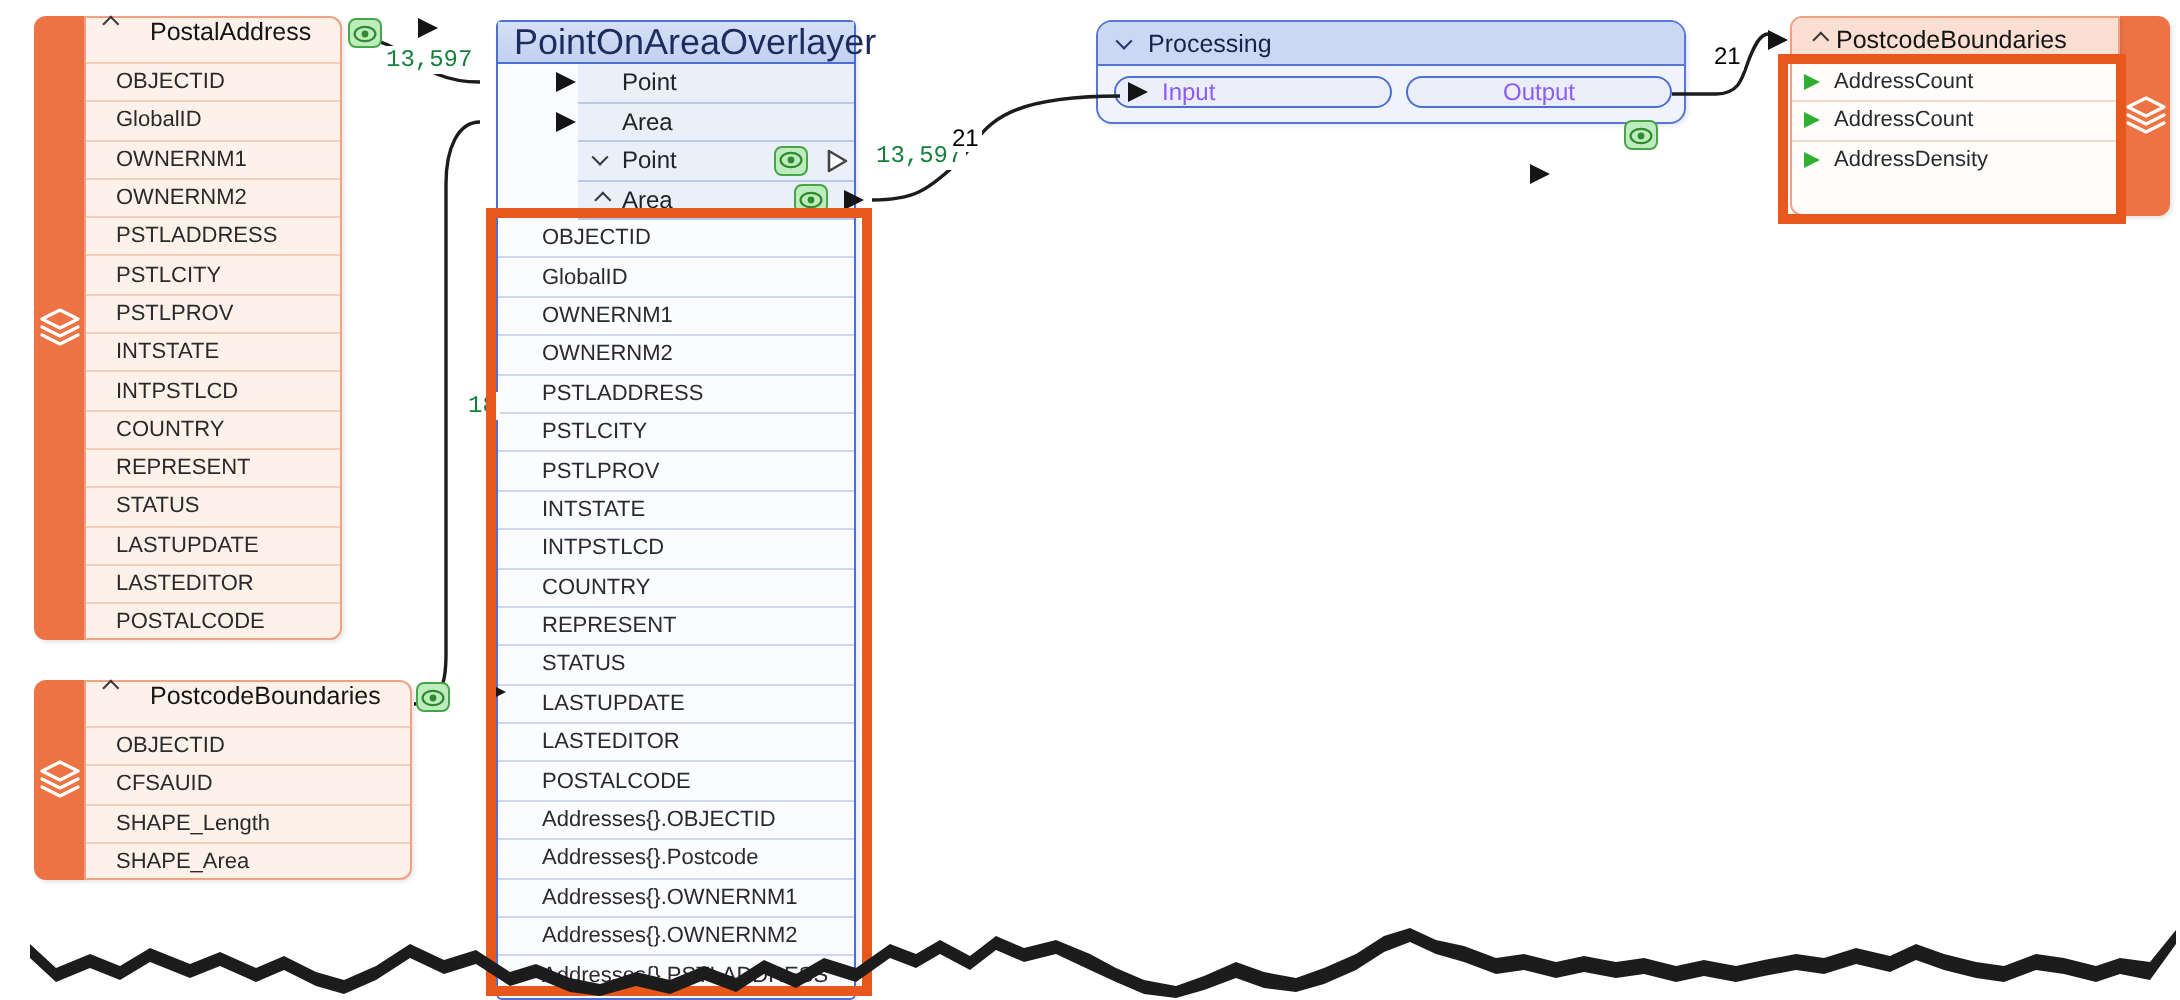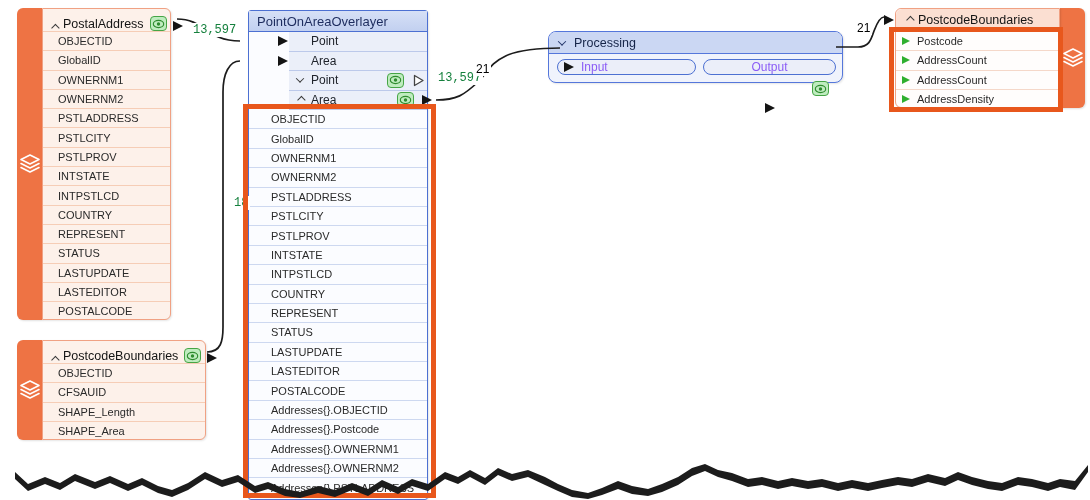--- a/index.html
+++ b/index.html
@@ -14,35 +14,35 @@
   .node { position:absolute; z-index:2; }
   .strip { position:absolute; background:#EE7344; display:flex; align-items:center; justify-content:center; }
   .strip-left  { border-radius:6px 0 0 6px; box-shadow:1px 1px 2px rgba(0,0,0,.12); }
   .strip-right { border-radius:0 6px 6px 0; box-shadow:1px 1px 2px rgba(0,0,0,.12); }
 
   .rbody { position:absolute; background:#FDF1EA; border:1px solid #F0A183; border-radius:0 6px 6px 0;
            box-shadow:1px 1px 2px rgba(0,0,0,.10); }
   .wbody { position:absolute; background:#FFFDFC; border:1px solid #F0A183; border-radius:6px 0 0 6px;
            box-shadow:1px 1px 2px rgba(0,0,0,.10); }
 
-  .rhead { height:22px; display:flex; align-items:flex-end; padding:0 3px 0 8px; gap:6px;
+  .rhead { height:22px; display:flex; align-items:flex-start; padding:0 3px 0 8px; gap:18px;
            font-size:12.5px; color:#141414; white-space:nowrap; }
   .whead { height:22px; display:flex; align-items:center; padding:0 3px 0 8px; gap:6px;
            font-size:12.5px; color:#141414; background:#FBDFD2; border-radius:6px 0 0 0; white-space:nowrap; }
 
   .rrow { height:19.3px; display:flex; align-items:center; padding-left:15px; font-size:11px; color:#2a2a2a;
           border-top:1px solid #F6CDB6; white-space:nowrap; }
   .wrow { height:19.3px; display:flex; align-items:center; padding-left:6px; gap:7px; font-size:11px; color:#2a2a2a;
           border-top:1px solid #F5D8C9; white-space:nowrap; }
 
   
   .tblock { position:absolute; background:#FBFCFF; border:1.3px solid #4C70D2; border-radius:3px;
             box-shadow:1px 1px 2px rgba(0,0,0,.10); }
   .thead { height:21px; background:linear-gradient(#D6E0F6,#C2D0F0); border-bottom:1px solid #4C70D2;
-           display:flex; align-items:center; padding:0 8px; font-size:13px; color:#1D2C5E; white-space:nowrap; }
+           display:flex; align-items:center; padding:0 8px; font-size:18px; color:#1D2C5E; white-space:nowrap; }
   .prow { height:19.5px; background:#EBEFF9; border-bottom:1px solid #BCC9EA; display:flex; align-items:center;
           padding:0 4px 0 8px; gap:8px; font-size:12px; color:#20242c; position:relative; white-space:nowrap;margin-left:40px; }
   .arow { height:19.4px; display:flex; align-items:center; padding-left:22px; font-size:11px; color:#2a2a2a;
           border-bottom:1px solid #CDD8F0; background:#FBFCFF; white-space:nowrap; }
 
   
   .bookmark { position:absolute; background:#F0F3FC; border:1.6px solid #5577DB; border-radius:8px;
               box-shadow:1px 1px 2px rgba(0,0,0,.10); }
   .bkhead { height:22px; background:#CBD7F3; border-bottom:1px solid #5577DB; border-radius:7px 7px 0 0;
             display:flex; align-items:center; gap:9px; padding:0 10px; font-size:12.5px; color:#152448; }
@@ -323,21 +323,21 @@
         <div class="arow">
           <span>Addresses{}.OWNERNM2</span>
         </div>
 
         <div class="arow">
           <span>Addresses{}.PSTLADDRESS</span>
         </div>
       </div>
   </div>
 
-  <div class="bookmark" style="left:548px; top:10px; width:295px; height:52px;margin-top:21px;">
+  <div class="bookmark" style="left:548px; top:10px; width:295px; height:52px;">
     <div class="bkhead">
       <span class="chev down navy"></span>
       <span>Processing</span>
     </div>
     <div class="bkport" style="left:8px; top:27px; width:139px;">
       <span class="tri"></span>
       <span>Input</span>
     </div>
     <div class="bkport" style="left:154px; top:27px; width:133px;flex-direction:column;">
       <span>Output</span>
@@ -360,24 +360,20 @@
       </svg>
     </div>
     <div class="wbody" style="left:0; top:0; width:165px; height:100px;">
       <div class="whead">
         <span class="tri" style="position:absolute; left:-12px;"></span>
         <span class="chev up" style="margin-left:2px;"></span>
         <span>PostcodeBoundaries</span>
       </div>
       <div>
 
-          <div class="wrow">
-            <span class="tri-green"></span>
-            <span>Postcode</span>
-          </div>
 
           <div class="wrow">
             <span class="tri-green"></span>
             <span>AddressCount</span>
           </div>
 
           <div class="wrow">
             <span class="tri-green"></span>
             <span>AddressCount</span>
           </div>

